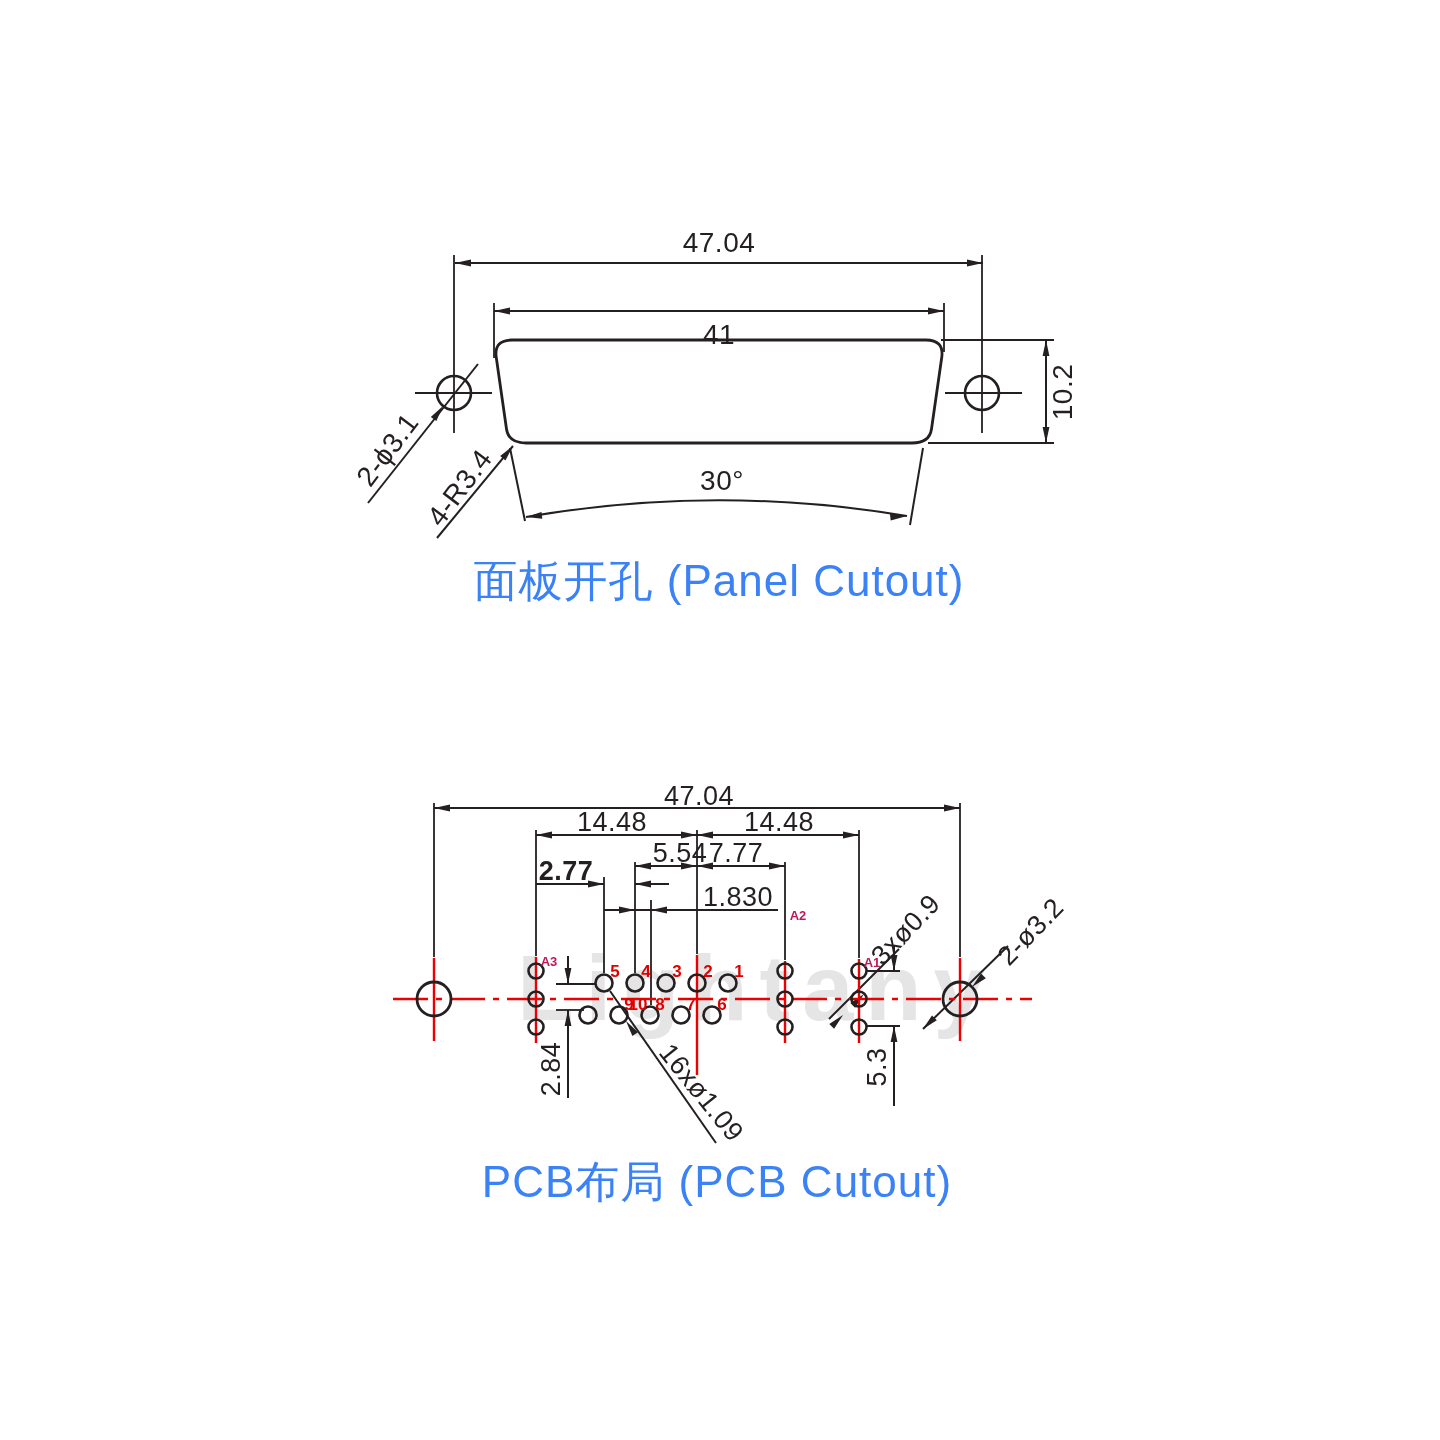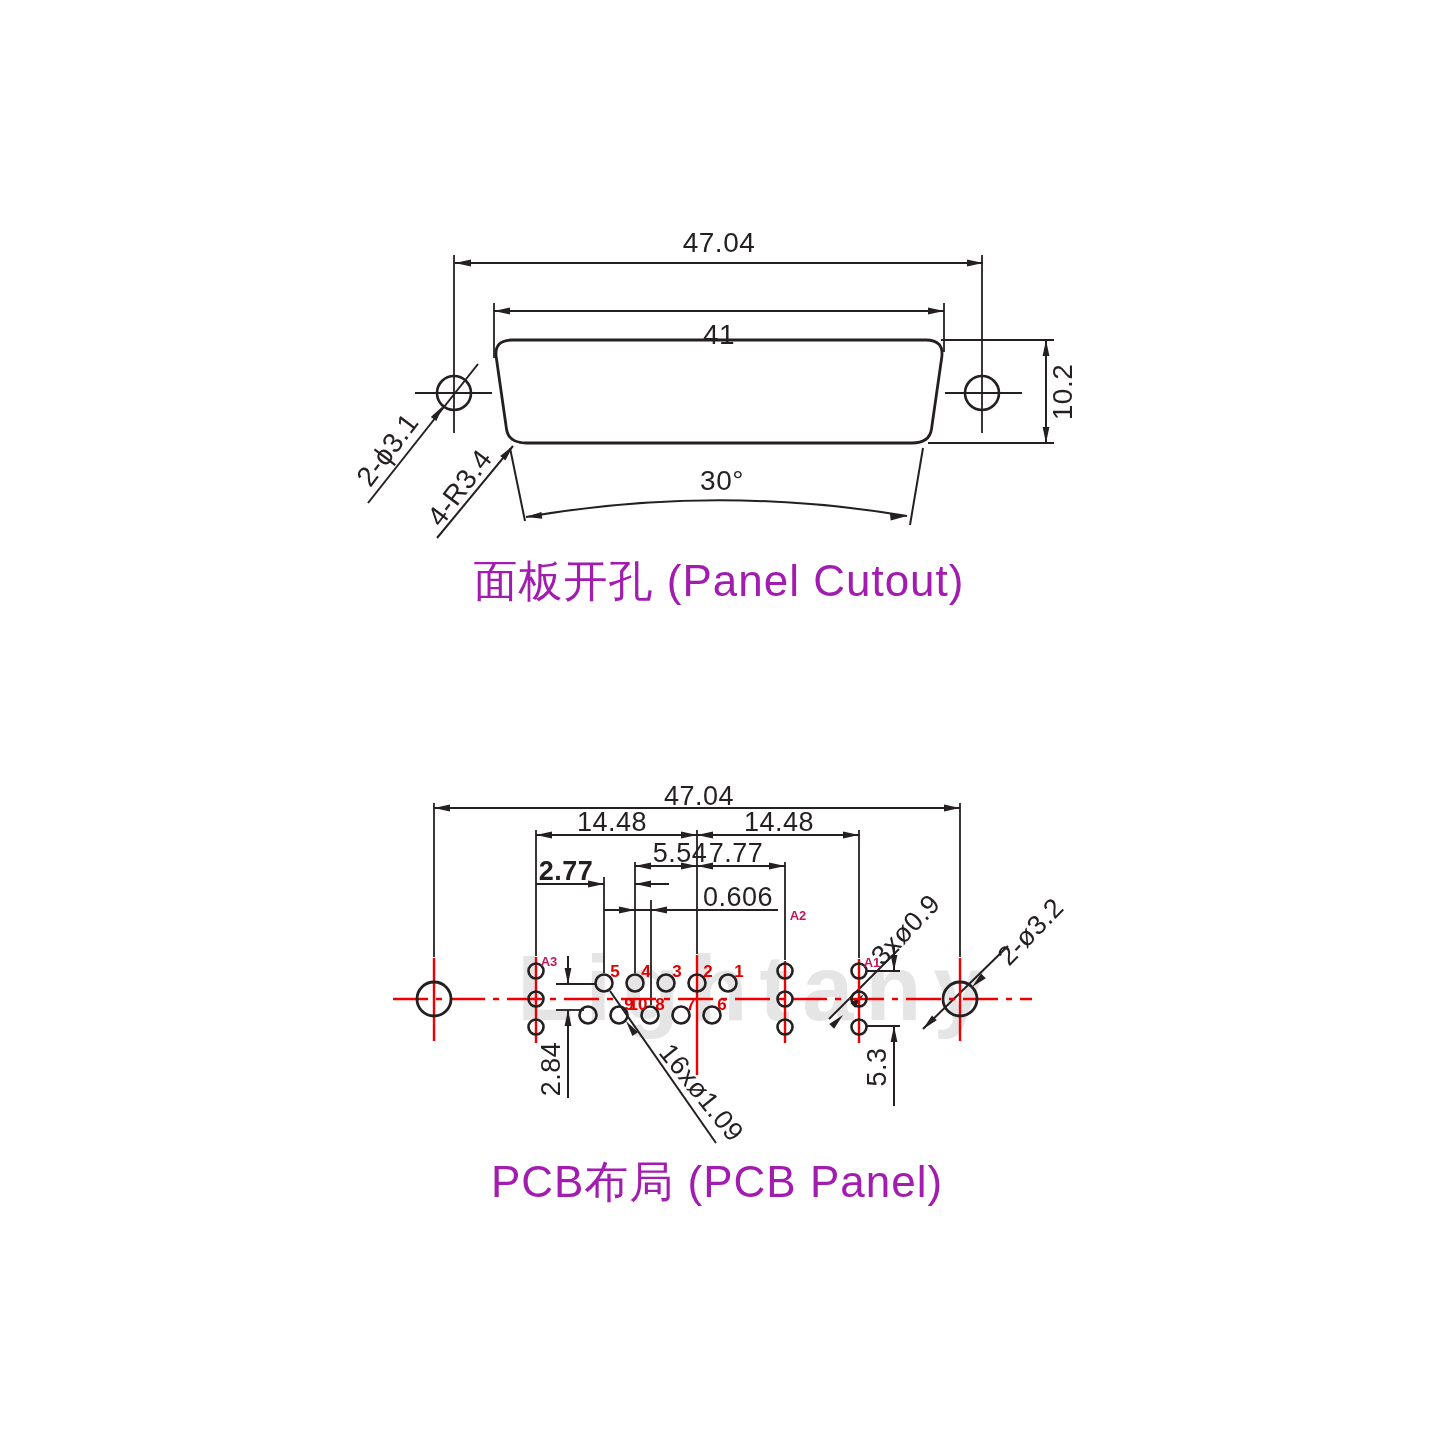--- a/index.html
+++ b/index.html
@@ -5,21 +5,21 @@
   html,body{margin:0;padding:0;background:#ffffff;}
   #canvas{position:relative;width:1440px;height:1440px;background:#ffffff;overflow:hidden;
           font-family:"Liberation Sans","DejaVu Sans",sans-serif;color:#241f20;}
   .txt{position:absolute;transform:translate(-50%,-50%);white-space:nowrap;color:#241f20;}
   .dim{font-size:28px;letter-spacing:0.5px;}
   .dimb{font-size:27px;letter-spacing:0.5px;}
   .rot90{transform:translate(-50%,-50%) rotate(-90deg);}
   .diag-up{transform:translate(-50%,-50%) rotate(-53deg);}
   .diag-up46{transform:translate(-50%,-50%) rotate(-46deg);}
   .diag-dn{transform:translate(-50%,-50%) rotate(51deg);}
-  .title{font-size:44px;letter-spacing:1px;color:#a21caf;}
+  .title{font-size:44px;letter-spacing:1px;color:#3b82f6;}
   .pinlab{position:absolute;transform:translate(-50%,-50%);color:#e00000;font-weight:bold;font-size:17px;}
   .coaxlab{position:absolute;transform:translate(-50%,-50%);color:#be185d;font-weight:bold;font-size:13px;}
   .watermark{position:absolute;transform:translate(-50%,-50%);font-size:92px;font-weight:600;
              letter-spacing:12px;color:#e5e5e5;}
   svg{position:absolute;left:0;top:0;}
 </style>
 </head>
 <body>
 
 <div id="canvas">
@@ -178,27 +178,27 @@
   <div class="txt dim diag-up" style="left:388px;top:450px;">2-ϕ3.1</div>
   <div class="txt dim diag-up" style="left:460px;top:488px;">4-R3.4</div>
   <div class="txt title" style="left:719px;top:581px;">面板开孔 (Panel Cutout)</div>
 
   <div class="txt dimb" style="left:699px;top:796px;">47.04</div>
   <div class="txt dimb" style="left:612px;top:822px;">14.48</div>
   <div class="txt dimb" style="left:779px;top:822px;">14.48</div>
   <div class="txt dimb" style="left:680px;top:853px;">5.54</div>
   <div class="txt dimb" style="left:736px;top:853px;">7.77</div>
   <div class="txt dimb" style="left:566px;top:871px;font-weight:bold;">2.77</div>
-  <div class="txt dimb" style="left:738px;top:897px;">0.606</div>
+  <div class="txt dimb" style="left:738px;top:897px;">1.830</div>
   <div class="txt dimb rot90" style="left:551px;top:1069px;">2.84</div>
   <div class="txt dimb rot90" style="left:877px;top:1067px;">5.3</div>
   <div class="txt dimb diag-dn" style="left:701px;top:1093px;">16xø1.09</div>
   <div class="txt dimb diag-up46" style="left:906px;top:930px;">3xø0.9</div>
   <div class="txt dimb diag-up46" style="left:1031px;top:932px;">2-ø3.2</div>
-  <div class="txt title" style="left:717px;top:1182px;">PCB布局 (PCB Panel)</div>
+  <div class="txt title" style="left:717px;top:1182px;">PCB布局 (PCB Cutout)</div>
 
   <div class="pinlab" style="left:615px;top:972px;">5</div>
   <div class="pinlab" style="left:646px;top:972px;">4</div>
   <div class="pinlab" style="left:677px;top:972px;">3</div>
   <div class="pinlab" style="left:708px;top:972px;">2</div>
   <div class="pinlab" style="left:739px;top:972px;">1</div>
 
   <div class="pinlab" style="left:598px;top:1005px;margin-left:40px;">10</div>
   <div class="pinlab" style="left:629px;top:1005px;">9</div>
   <div class="pinlab" style="left:660px;top:1005px;">8</div>

